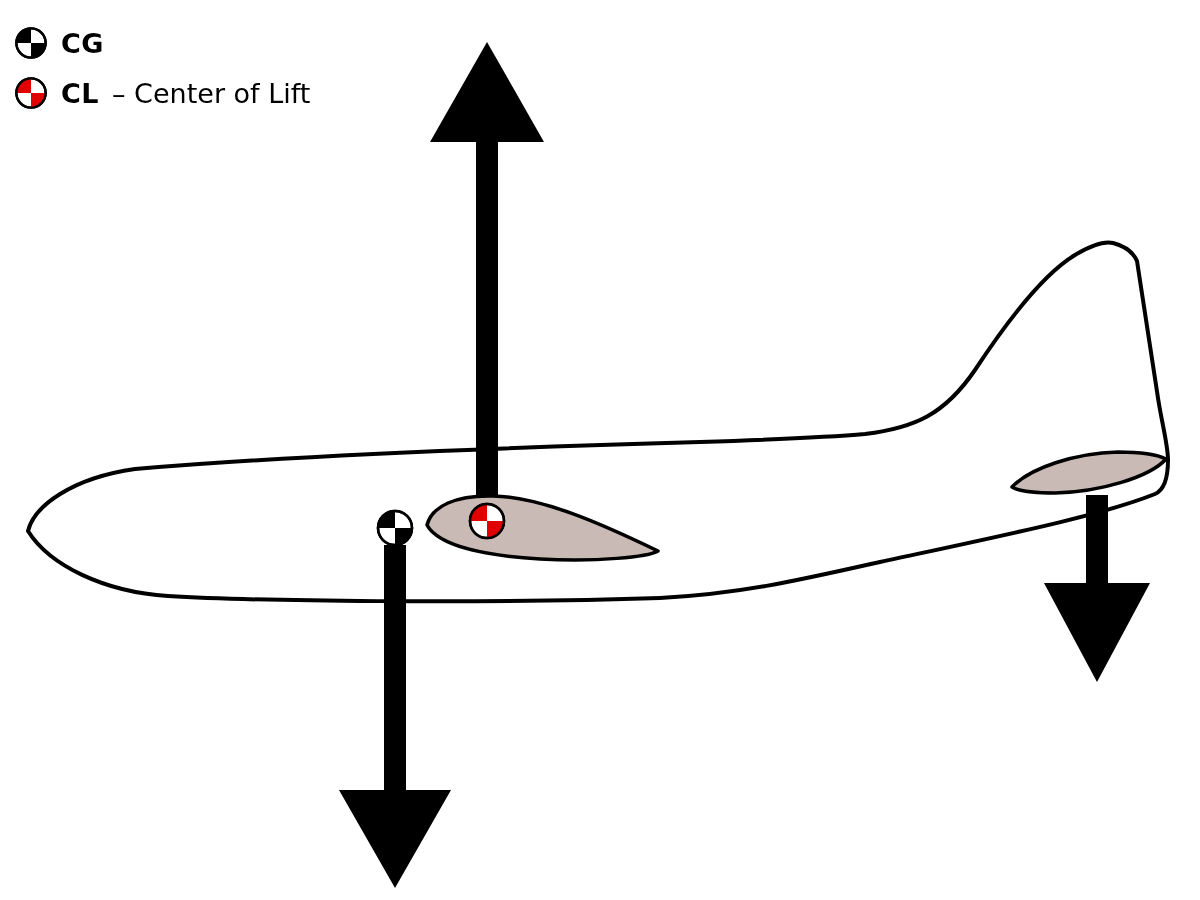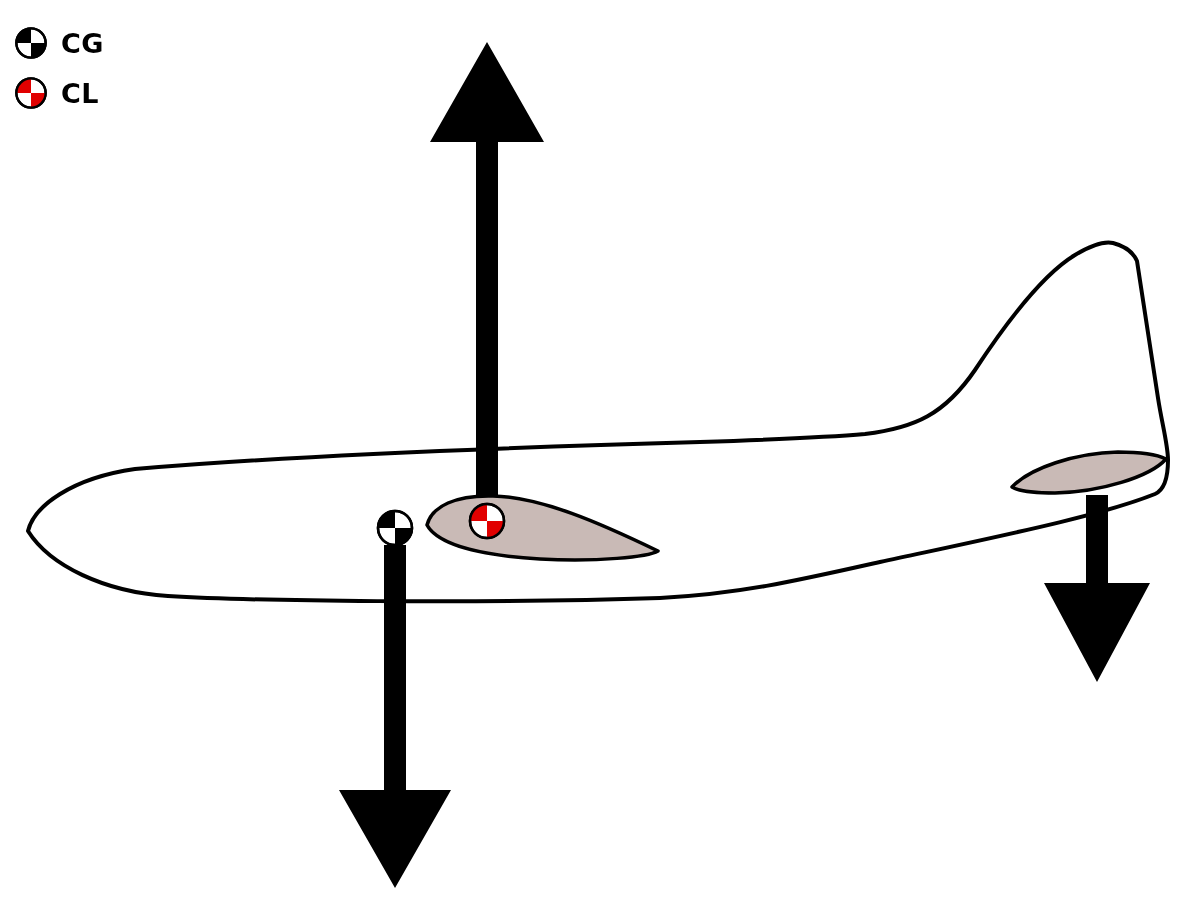--- a/index.html
+++ b/index.html
@@ -48,20 +48,21 @@
     <span class="legend-abbr">CG</span>
   </div>
   <div class="legend-row">
     <svg class="legend-icon" viewBox="0 0 36 36" aria-hidden="true">
       <circle class="icon-base" cx="18" cy="18" r="15.5"></circle>
       <path class="quad-red" d="M18,18 L2.5,18 A15.5,15.5 0 0 1 18,2.5 Z"></path>
       <path class="quad-red" d="M18,18 L33.5,18 A15.5,15.5 0 0 1 18,33.5 Z"></path>
       <circle cx="18" cy="18" r="15.5" fill="none" stroke="#000" stroke-width="2.5"></circle>
     </svg>
     <span class="legend-abbr">CL</span>
+    <span class="legend-rest">– Center of Lift</span>
   </div>
 </div>
 
 <svg class="stage" viewBox="0 0 1200 900" role="img">
 
   <path class="fuselage" d="M 28 531
        C 34 506, 72 478, 135 469
        C 300 455, 520 447, 700 442
        C 760 440, 820 438, 865 434
        C 915 428, 945 414, 975 370

